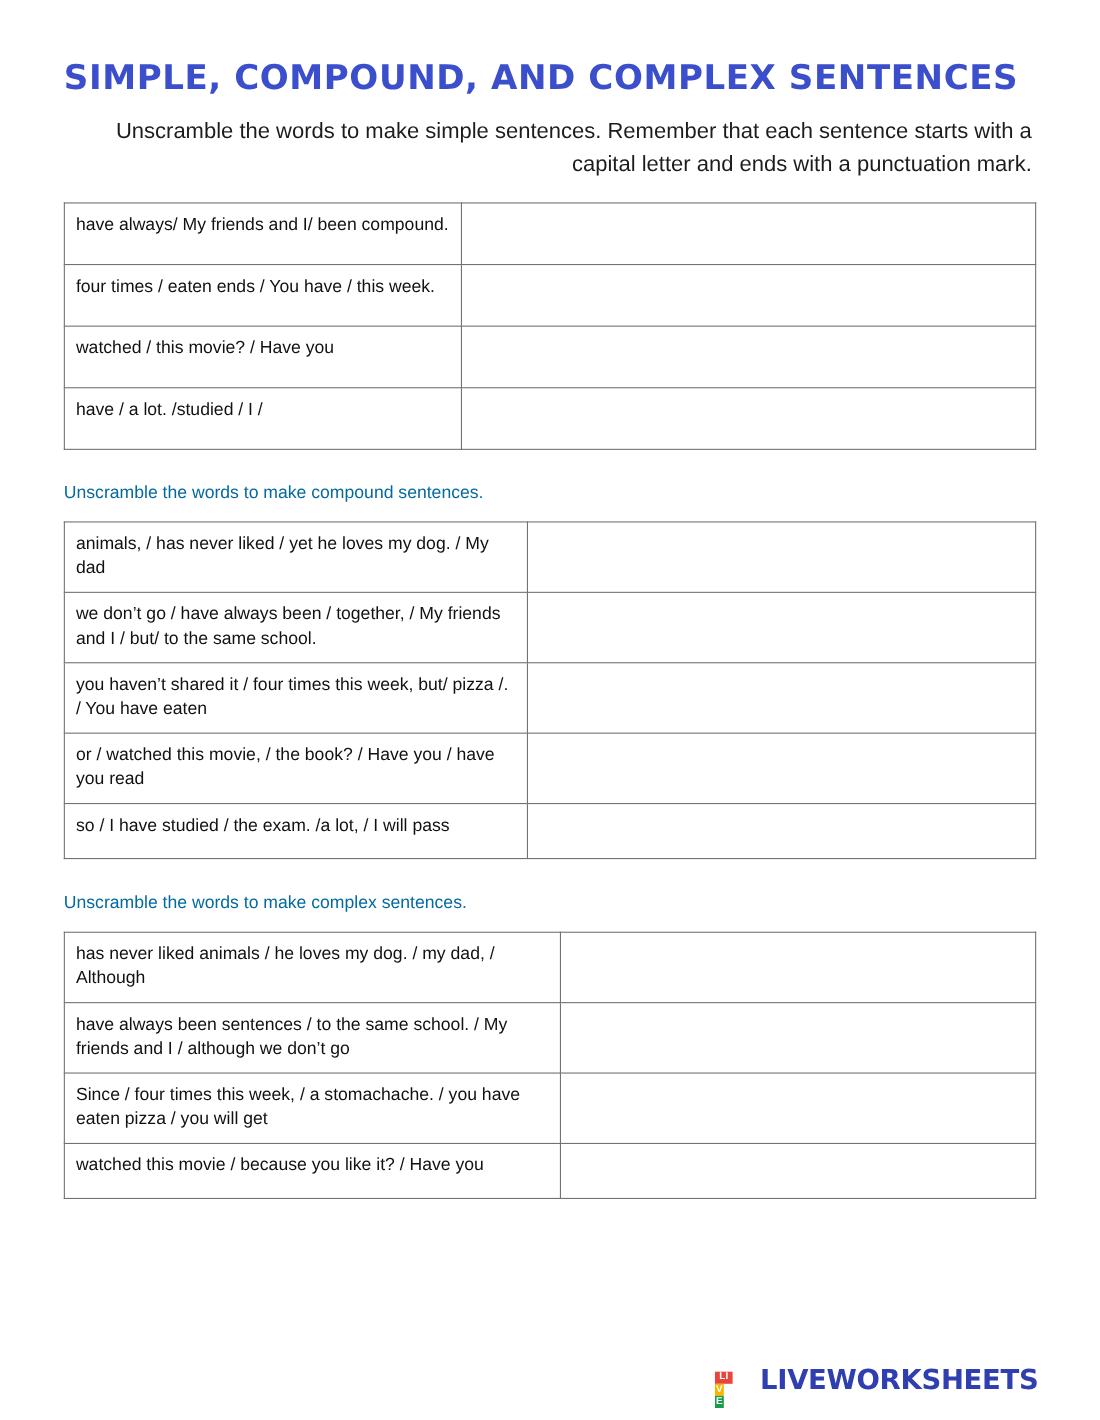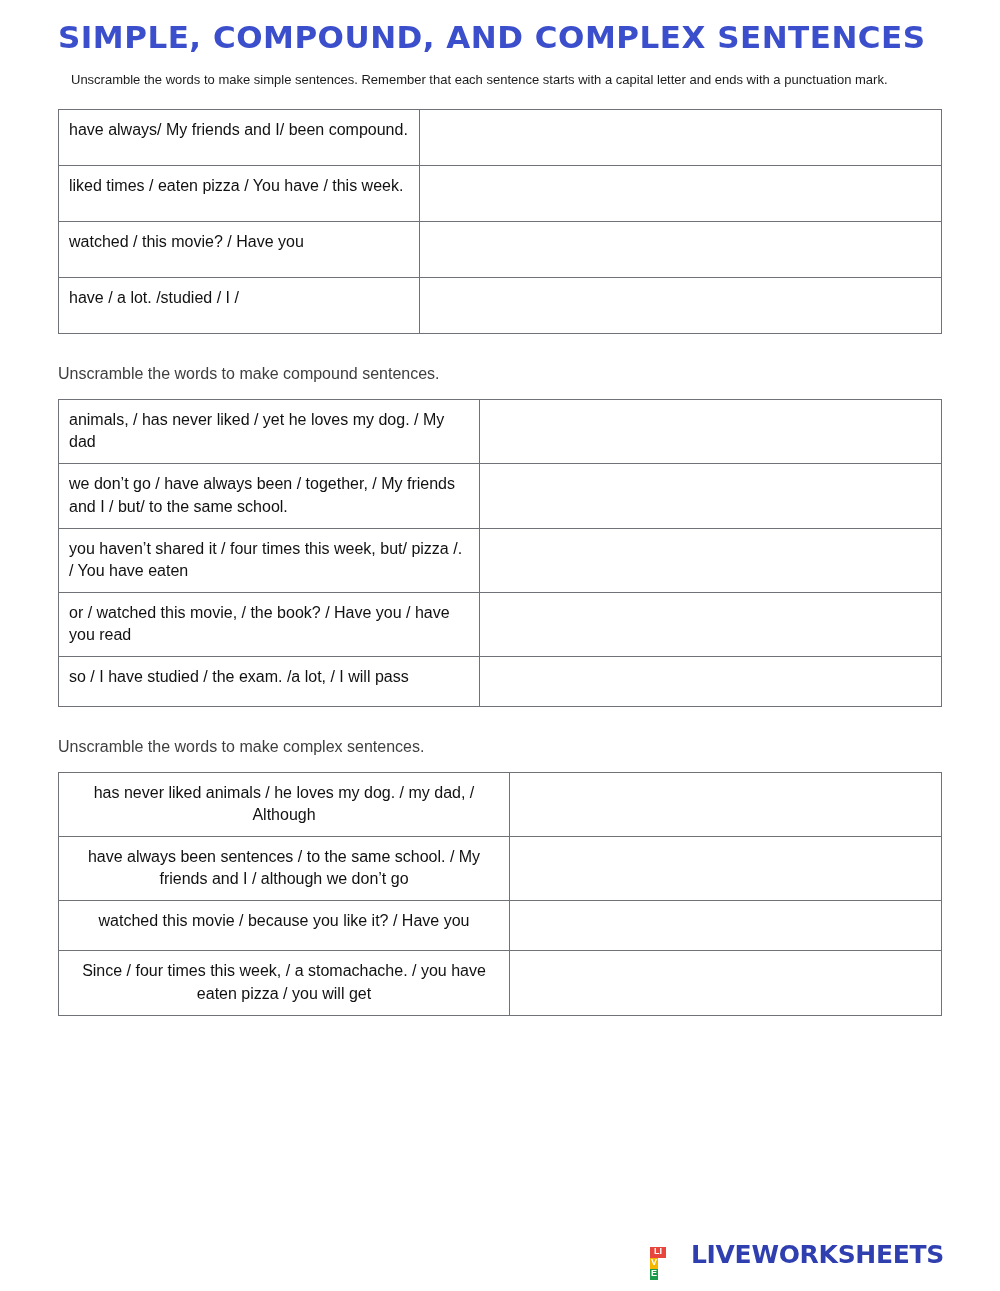--- a/index.html
+++ b/index.html
@@ -11,43 +11,44 @@
     min-height: 1291px;
     background: #ffffff;
     font-family: "Liberation Sans", sans-serif;
     color: #1a1a1a;
   }
   .page {
     position: relative;
     width: 1000px;
     min-height: 1291px;
     box-sizing: border-box;
-    padding: 20px 58px 20px 58px;
+    padding: 54px 58px 20px 58px;
   }
   .worksheet-title {
     font-family: "DejaVu Sans", sans-serif;
     font-size: 31px;
     font-weight: bold;
     letter-spacing: 0.5px;
     color: #3b4ecb;
     text-transform: uppercase;
     margin: 0 0 14px 0;
     line-height: 1.15;
   }
   .instructions {
-    font-size: 13px;
+    font-size: 20px;
     line-height: 1.5;
     color: #1c1c1c;
-    margin: 0 0 20px 13px;
+    margin: 0 0 20px 0;
     max-width: 880px;
+    text-align: right;
   }
   .section-instructions {
     font-size: 16px;
     line-height: 1.45;
-    color: #404040;
+    color: #0369a1;
     margin: 28px 0 14px 0;
   }
   table.ws-table {
     border-collapse: collapse;
     width: 100%;
     table-layout: fixed;
     margin: 0;
   }
   table.ws-table td {
     border: 1px solid #6f7378;
@@ -64,21 +65,21 @@
     background: #ffffff;
   }
   
   .table-simple td.prompt-cell { width: 340px; }
   .table-simple tr { height: 56px; }
 
   .table-compound td.prompt-cell { width: 400px; }
   .table-compound tr { height: 50px; }
 
   .table-complex td.prompt-cell { width: 430px; }
-  .table-complex tr { height: 50px; text-align: center; }
+  .table-complex tr { height: 50px; }
 
   .footer {
     position: absolute;
     right: 56px;
     bottom: 22px;
     display: flex;
     align-items: flex-end;
     gap: 25px;
   }
   .lw-logo-mark {
@@ -120,21 +121,21 @@
 
   <p class="instructions">Unscramble the words to make simple sentences. Remember that each sentence starts with a capital letter and ends with a punctuation mark.</p>
 
   <table class="ws-table table-simple">
     <tbody>
       <tr>
         <td class="prompt-cell">have always/ My friends and I/ been compound.</td>
         <td class="answer-cell"></td>
       </tr>
       <tr>
-        <td class="prompt-cell">liked times / eaten pizza / You have / this week.</td>
+        <td class="prompt-cell">four times / eaten ends / You have / this week.</td>
         <td class="answer-cell"></td>
       </tr>
       <tr>
         <td class="prompt-cell">watched / this movie? / Have you</td>
         <td class="answer-cell"></td>
       </tr>
       <tr>
         <td class="prompt-cell">have / a lot. /studied / I /</td>
         <td class="answer-cell"></td>
       </tr>
@@ -174,25 +175,25 @@
     <tbody>
       <tr>
         <td class="prompt-cell">has never liked animals / he loves my dog. / my dad, / Although</td>
         <td class="answer-cell"></td>
       </tr>
       <tr>
         <td class="prompt-cell">have always been sentences / to the same school. / My friends and I / although we don’t go</td>
         <td class="answer-cell"></td>
       </tr>
       <tr>
+        <td class="prompt-cell">Since / four times this week, / a stomachache. / you have eaten pizza / you will get</td>
+        <td class="answer-cell"></td>
+      </tr>
+      <tr>
         <td class="prompt-cell">watched this movie / because you like it? / Have you</td>
-        <td class="answer-cell"></td>
-      </tr>
-      <tr>
-        <td class="prompt-cell">Since / four times this week, / a stomachache. / you have eaten pizza / you will get</td>
         <td class="answer-cell"></td>
       </tr>
     </tbody>
   </table>
 
   <div class="footer">
     <span class="lw-logo-mark">
       <span class="lw-li">LI</span>
       <span class="lw-row">
         <span class="lw-v">V</span>

